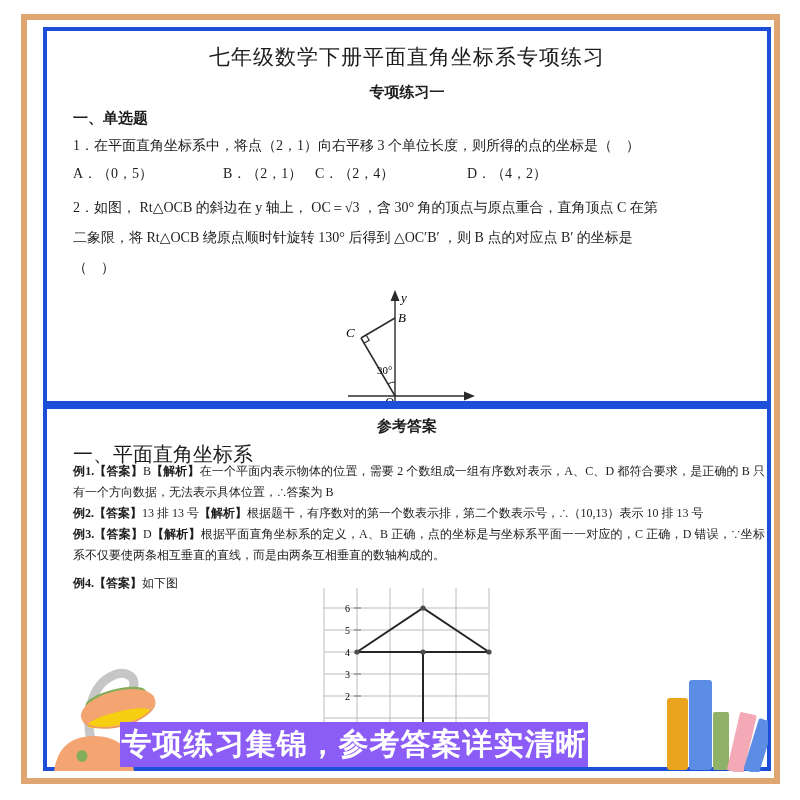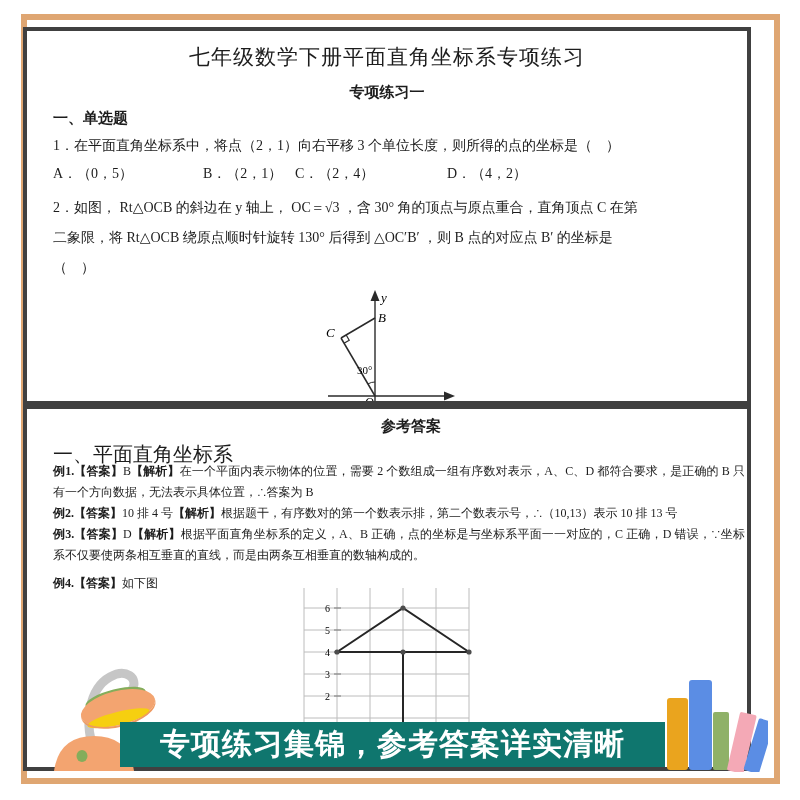--- a/index.html
+++ b/index.html
@@ -7,51 +7,51 @@
     width:800px;height:800px;position:relative;background:#ffffff;
     font-family:"Liberation Serif","DejaVu Serif",serif;color:#1c1c1c;
     overflow:hidden;
   }
   
   .outer-frame{
     position:absolute;left:21px;top:14px;width:759px;height:770px;
     border:6px solid #dfa672;box-sizing:border-box;background:transparent;
   }
   .panel{
-    position:absolute;left:23px;width:728px;background:#ffffff;
-    border:4px solid #404040;box-sizing:border-box;overflow:hidden;
+    position:absolute;left:43px;width:728px;background:#ffffff;
+    border:4px solid #1d4ed8;box-sizing:border-box;overflow:hidden;
   }
   .panel1{top:27px;height:378px;}
   .panel2{top:405px;height:366px;}
   .panel-inner{position:absolute;left:0;top:0;right:0;bottom:0;}
   
   .doc-title{position:absolute;left:0;top:12px;width:100%;text-align:center;
     font-size:21px;letter-spacing:1px;}
   .doc-subtitle{position:absolute;left:0;top:52px;width:100%;text-align:center;
     font-size:15px;font-weight:bold;}
   .sec-head{position:absolute;left:26px;top:78px;font-size:15px;font-weight:bold;}
   .q1-text{position:absolute;left:26px;top:106px;font-size:14px;}
   .opt{position:absolute;top:134px;font-size:14px;}
   .opt-a{left:26px}.opt-b{left:176px}.opt-c{left:268px}.opt-d{left:420px}
   .q2-block{position:absolute;left:26px;top:162px;width:692px;font-size:14px;}
   .q2-block div{line-height:30px;}
   .fig1{position:absolute;left:291px;top:256px;width:150px;height:120px;}
   
   .ans-title{position:absolute;left:0;top:8px;width:100%;text-align:center;
-    font-size:15px;font-weight:bold;padding-left:24px;}
+    font-size:15px;font-weight:bold;}
   .ans-sec{position:absolute;left:26px;top:32px;font-size:20px;font-weight:normal;}
   .answers{position:absolute;left:26px;top:52px;width:692px;font-size:12px;}
   .answers p{margin:0;line-height:21px;text-align:justify;}
   .answers p.gap{margin-top:7px;}
   .answers b{font-weight:bold;}
   .fig2{position:absolute;left:271px;top:179px;width:180px;height:160px;}
   
   .banner{
-    position:absolute;left:120px;top:722px;width:545px;height:45px;
-    background:#0f766e;z-index:6;display:flex;align-items:center;justify-content:center;
+    position:absolute;left:120px;top:722px;width:468px;height:45px;
+    background:#8b5cf6;z-index:6;display:flex;align-items:center;justify-content:center;
   }
   .banner span{
     font-family:"Liberation Sans","DejaVu Sans",sans-serif;
     font-size:30px;font-weight:bold;color:#ffffff;letter-spacing:1px;white-space:nowrap;
   }
   .lamp{position:absolute;left:46px;top:660px;width:118px;height:114px;z-index:5;}
   .books{position:absolute;left:663px;top:676px;width:105px;height:96px;z-index:7;}
   svg text{font-family:"Liberation Serif","DejaVu Serif",serif;}
   .math-label{font-style:italic;}
 </style>
@@ -98,21 +98,21 @@
     </svg>
   </div>
 </div>
 
 <div class="panel panel2">
   <div class="panel-inner">
     <div class="ans-title">参考答案</div>
     <div class="ans-sec">一、平面直角坐标系</div>
     <div class="answers">
       <p><b>例1.【答案】</b><span>B</span><b>【解析】</b><span>在一个平面内表示物体的位置，需要 2 个数组成一组有序数对表示，A、C、D 都符合要求，是正确的 B 只有一个方向数据，无法表示具体位置，∴答案为 B</span></p>
-      <p><b>例2.【答案】</b><span>10 排 4 号</span><b>【解析】</b><span>根据题干，有序数对的第一个数表示排，第二个数表示号，∴（10,13）表示 10 排 13 号</span></p>
+      <p><b>例2.【答案】</b><span>13 排 13 号</span><b>【解析】</b><span>根据题干，有序数对的第一个数表示排，第二个数表示号，∴（10,13）表示 10 排 13 号</span></p>
       <p><b>例3.【答案】</b><span>D</span><b>【解析】</b><span>根据平面直角坐标系的定义，A、B 正确，点的坐标是与坐标系平面一一对应的，C 正确，D 错误，∵坐标系不仅要使两条相互垂直的直线，而是由两条互相垂直的数轴构成的。</span></p>
       <p class="gap"><b>例4.【答案】</b><span>如下图</span><b></b><span></span></p>
     </div>
 
     <svg class="fig2" viewBox="0 0 180 160">
       <g stroke="#bcbcbc" stroke-width="1">
         <line x1="6" y1="0" x2="6" y2="152"></line>
           <line x1="39" y1="0" x2="39" y2="152"></line>
         <line x1="72" y1="0" x2="72" y2="152"></line>
           <line x1="105" y1="0" x2="105" y2="152"></line>

